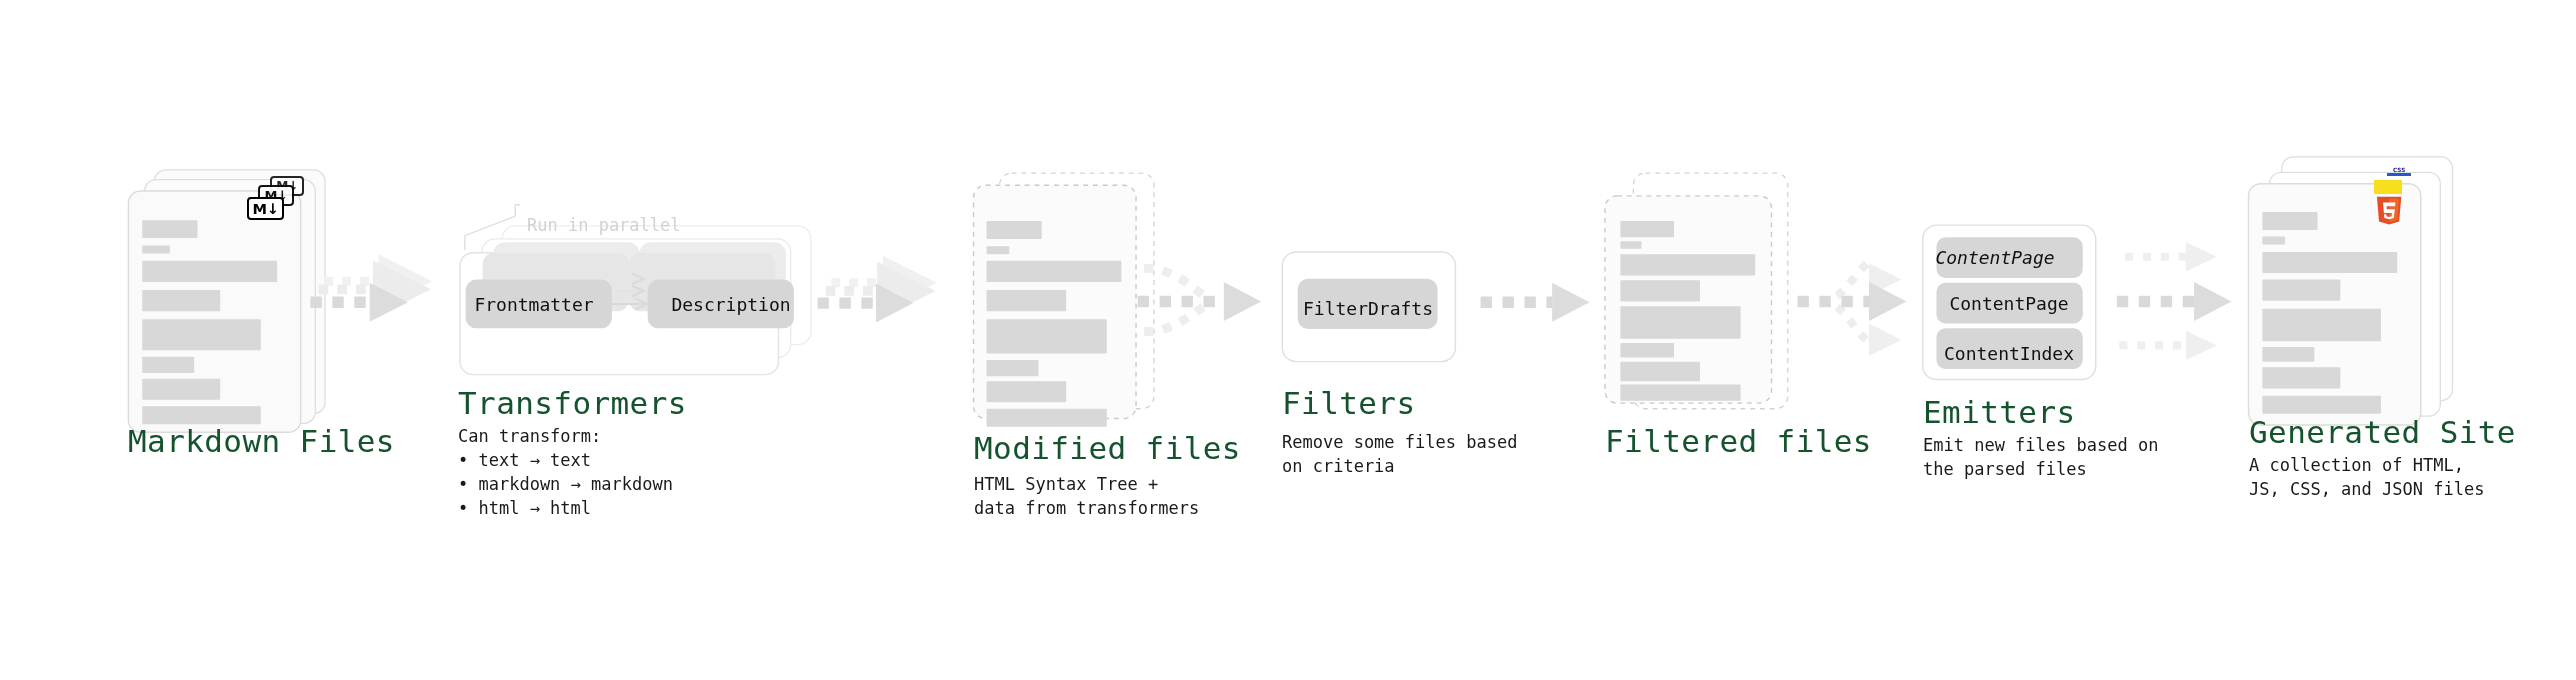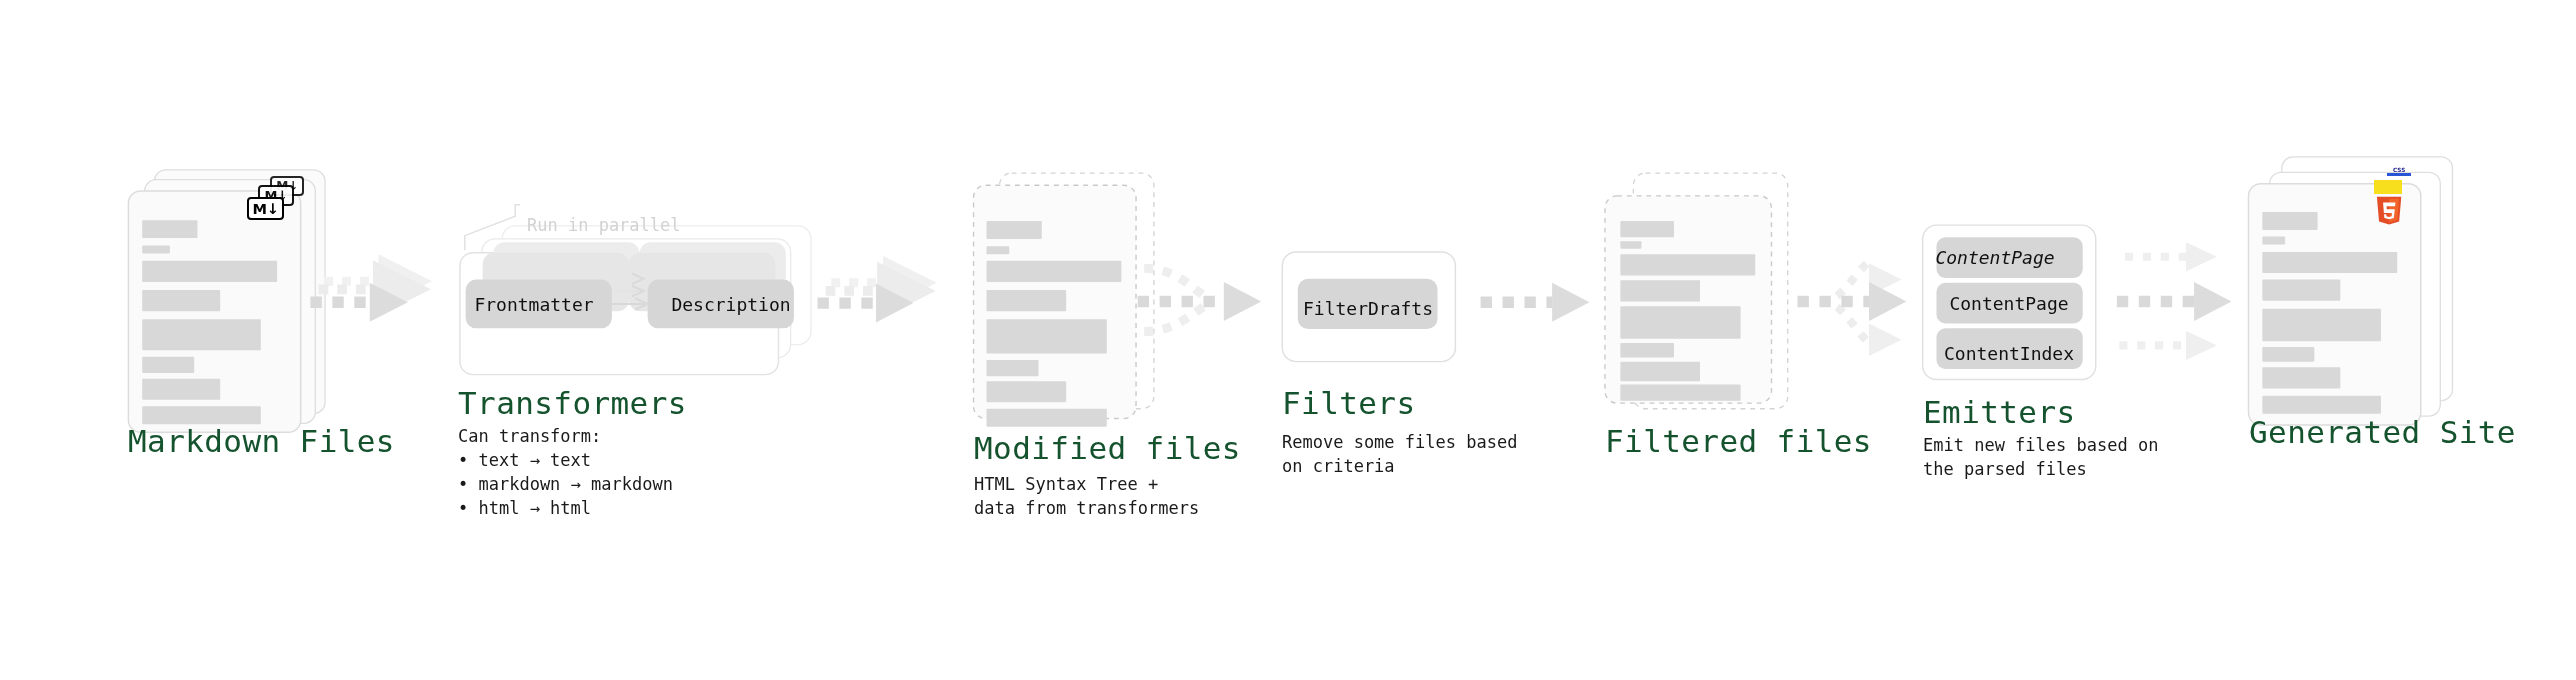--- a/index.html
+++ b/index.html
@@ -306,15 +306,17 @@
 
   <div class="chip-label" style="left:1936px; top:237px; width:118px; height:41px;font-style:italic;">ContentPage</div>
   <div class="chip-label" style="left:1936px; top:283px; width:146px; height:41px;">ContentPage</div>
   <div class="chip-label" style="left:1936px; top:332px; width:146px; height:42px;">ContentIndex</div>
 
   <div class="txt stage-title" style="left:1923px; top:397px;">Emitters</div>
   <div class="txt stage-desc" style="left:1923px; top:433px;">Emit new files based on
 the parsed files</div>
 
   <div class="txt stage-title" style="left:2249px; top:417px;">Generated Site</div>
+  <div class="txt stage-desc" style="left:2249px; top:453px;">A collection of HTML,
+JS, CSS, and JSON files</div>
 
 </div>
 
 
 </body></html>

